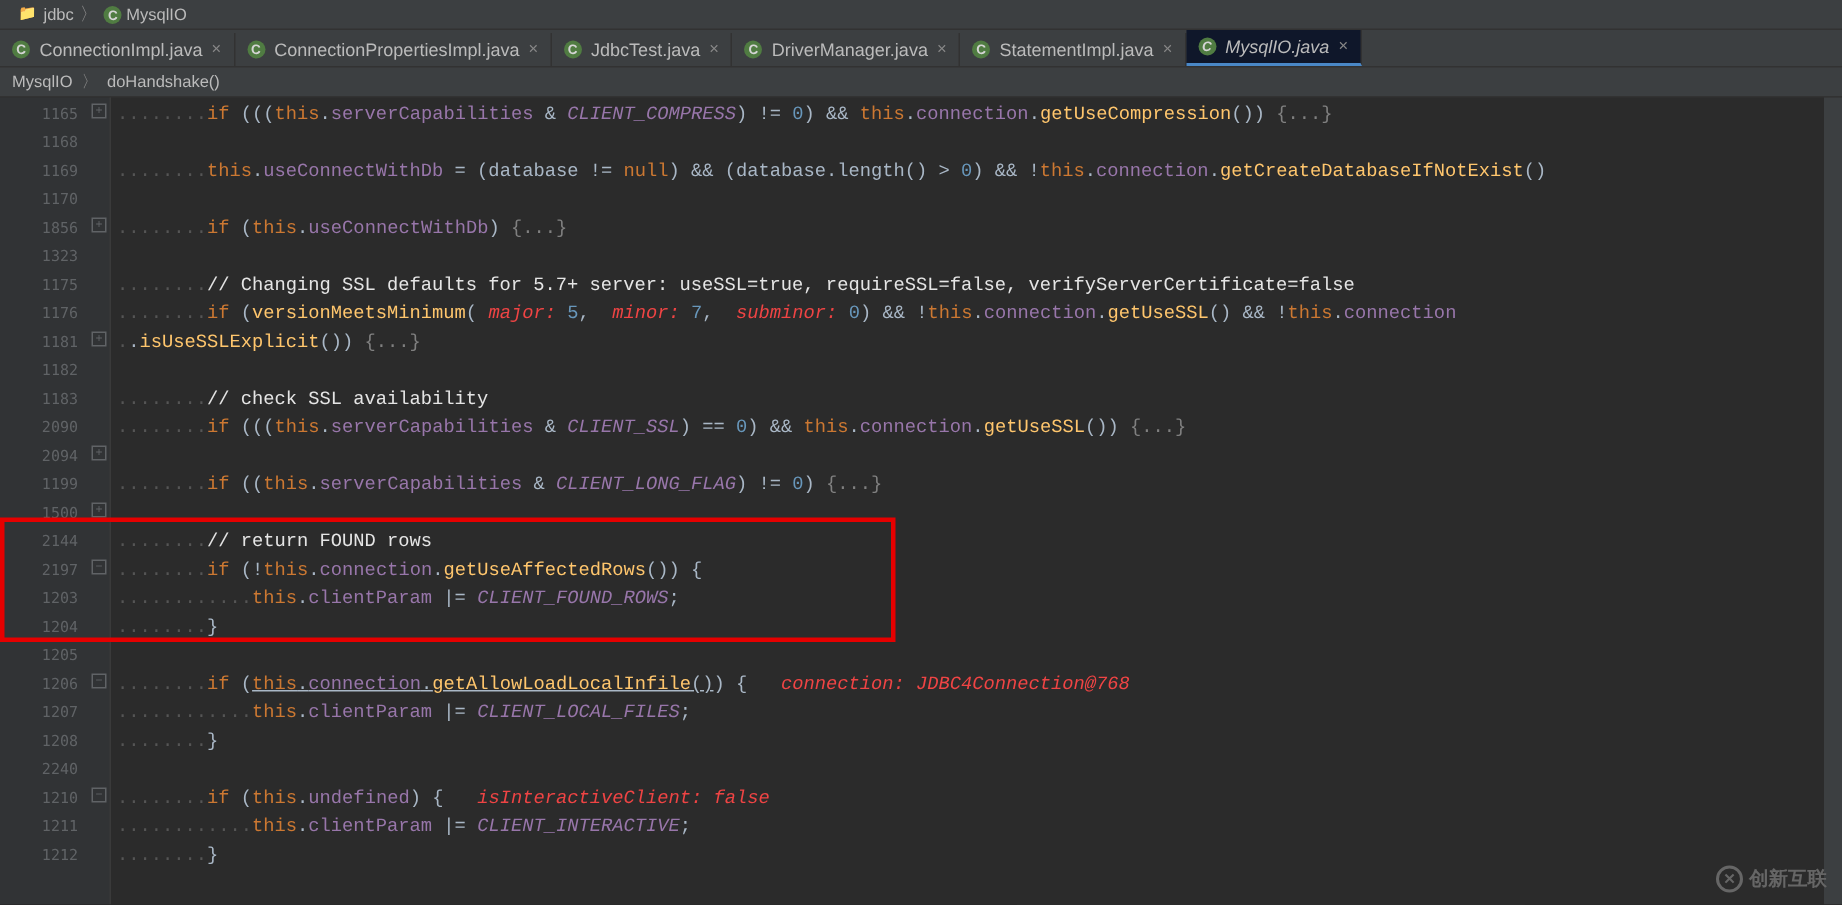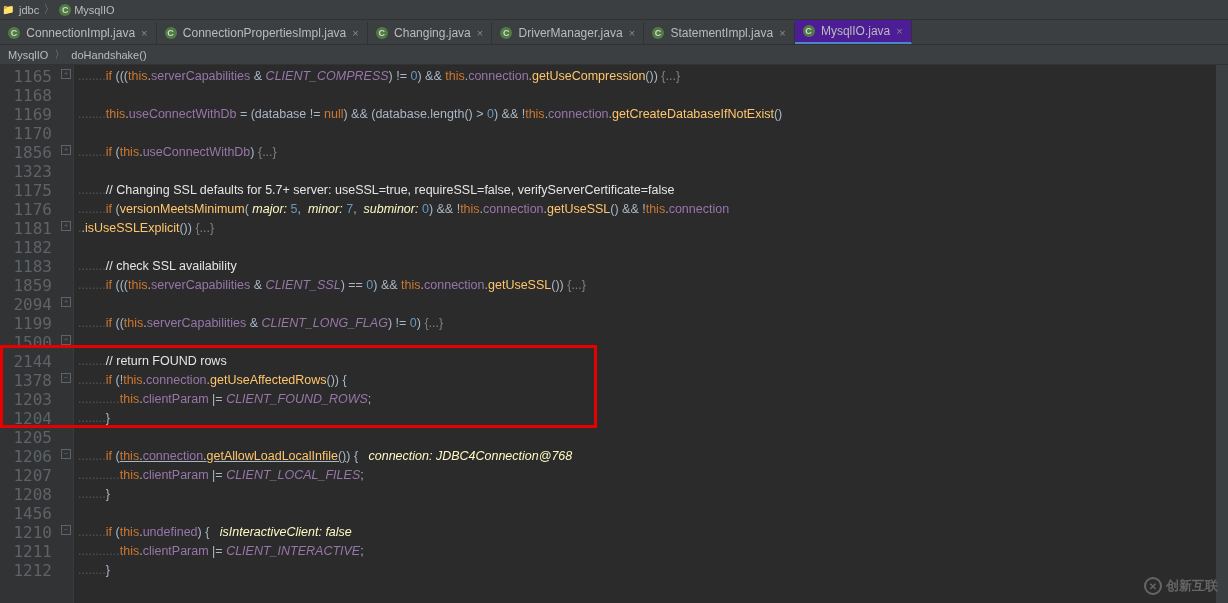--- a/index.html
+++ b/index.html
@@ -11,21 +11,21 @@
   width: 1228px;
   height: 603px;
   overflow: hidden;
   position: relative;
 }
 .top-nav {
   background: #3c3f41;
   height: 20px;
   display: flex;
   align-items: center;
-  padding-left: 2px;
+  padding-left: 12px;
   border-bottom: 1px solid #323232;
 }
 .top-nav-item {
   color: #bbbbbb;
   display: flex;
   align-items: center;
   font-size: 11px;
 }
 .top-nav-sep { margin: 0 4px; color: #888; }
 .folder-icon, .class-icon {
@@ -48,22 +48,23 @@
 .tab {
   padding: 4px 8px;
   display: flex;
   align-items: center;
   color: #bbbbbb;
   font-size: 12px;
   border-right: 1px solid #323232;
   cursor: pointer;
 }
 .tab.active {
-  background: #4c1d95;
+  background: #0f172a;
   border-bottom: 2px solid #4a88c7;
+  font-style: italic;
 }
 .tab-close { margin-left: 6px; color: #888; font-size: 11px; }
 .breadcrumb {
   background: #3c3f41;
   height: 20px;
   display: flex;
   align-items: center;
   padding-left: 8px;
   border-bottom: 1px solid #323232;
   font-size: 11px;
@@ -76,21 +77,21 @@
   background: #2b2b2b;
   position: relative;
 }
 .gutter {
   width: 60px;
   background: #313335;
   text-align: right;
   padding-right: 8px;
   color: #606366;
   font-family: 'Consolas', 'Monaco', monospace;
-  font-size: 16px;
+  font-size: 10px;
   line-height: 19px;
   padding-top: 2px;
   flex-shrink: 0;
 }
 .fold-col {
   width: 14px;
   background: #313335;
   border-right: 1px solid #3a3a3a;
   flex-shrink: 0;
   position: relative;
@@ -101,36 +102,36 @@
   width: 10px; height: 10px;
   border: 1px solid #606366;
   color: #606366;
   font-size: 8px;
   text-align: center;
   line-height: 8px;
   cursor: pointer;
 }
 .code {
   flex: 1;
-  font-family: Liberation Sans, sans-serif;
+  font-family: Liberation Mono, monospace;
   font-size: 12.5px;
   line-height: 19px;
   white-space: pre;
   padding-top: 2px;
   padding-left: 4px;
   overflow: hidden;
 }
 .code-line { height: 19px; }
 .kw { color: #cc7832; }
 .field { color: #9876aa; }
 .method { color: #ffc66d; }
 .const { color: #9876aa; font-style: italic; }
 .num { color: #6897bb; }
 .comment { color: #e5e5e5; }
-.hint { color: #fef9c3; font-style: italic; }
+.hint { color: #ef4444; font-style: italic; }
 .fold-text { color: #808080; }
 .underline { text-decoration: underline; margin-top: 40px; }
 .dots { color: #555; }
 .highlight-box {
   position: absolute;
   border: 3px solid #e60000;
   pointer-events: none;
   z-index: 10;
 }
 .watermark {
@@ -171,21 +172,21 @@
   <span class="top-nav-sep">〉</span>
   <span class="top-nav-item">
     <span class="class-icon"></span>
     <span>MysqlIO</span>
   </span>
 </div>
 
 <div class="tabs">
   <div class="tab"><span class="class-icon"></span>&nbsp;<span>ConnectionImpl.java</span><span class="tab-close">×</span></div>
   <div class="tab"><span class="class-icon"></span>&nbsp;<span>ConnectionPropertiesImpl.java</span><span class="tab-close">×</span></div>
-  <div class="tab"><span class="class-icon"></span>&nbsp;<span>Changing.java</span><span class="tab-close">×</span></div>
+  <div class="tab"><span class="class-icon"></span>&nbsp;<span>JdbcTest.java</span><span class="tab-close">×</span></div>
   <div class="tab"><span class="class-icon"></span>&nbsp;<span>DriverManager.java</span><span class="tab-close">×</span></div>
   <div class="tab"><span class="class-icon"></span>&nbsp;<span>StatementImpl.java</span><span class="tab-close">×</span></div>
   <div class="tab active"><span class="class-icon"></span>&nbsp;<span>MysqlIO.java</span><span class="tab-close">×</span></div>
 </div>
 
 <div class="breadcrumb">
   <span>MysqlIO</span>
   <span class="breadcrumb-sep">〉</span>
   <span>doHandshake()</span>
 </div>
@@ -197,33 +198,33 @@
       <div>1169</div>
       <div>1170</div>
       <div>1856</div>
       <div>1323</div>
       <div>1175</div>
       <div>1176</div>
       <div></div>
       <div>1181</div>
       <div>1182</div>
       <div>1183</div>
-      <div>1859</div>
+      <div>2090</div>
       <div>2094</div>
       <div>1199</div>
       <div>1500</div>
       <div>2144</div>
-      <div>1378</div>
+      <div>2197</div>
       <div>1203</div>
       <div>1204</div>
       <div>1205</div>
       <div>1206</div>
       <div>1207</div>
       <div>1208</div>
-      <div>1456</div>
+      <div>2240</div>
       <div>1210</div>
       <div>1211</div>
       <div>1212</div>
       <div></div>
     </div>
   <div class="fold-col">
     <span class="fold-marker" style="top:4px">+</span>
     <span class="fold-marker" style="top:80px">+</span>
     <span class="fold-marker" style="top:156px">+</span>
     <span class="fold-marker" style="top:232px">+</span>

